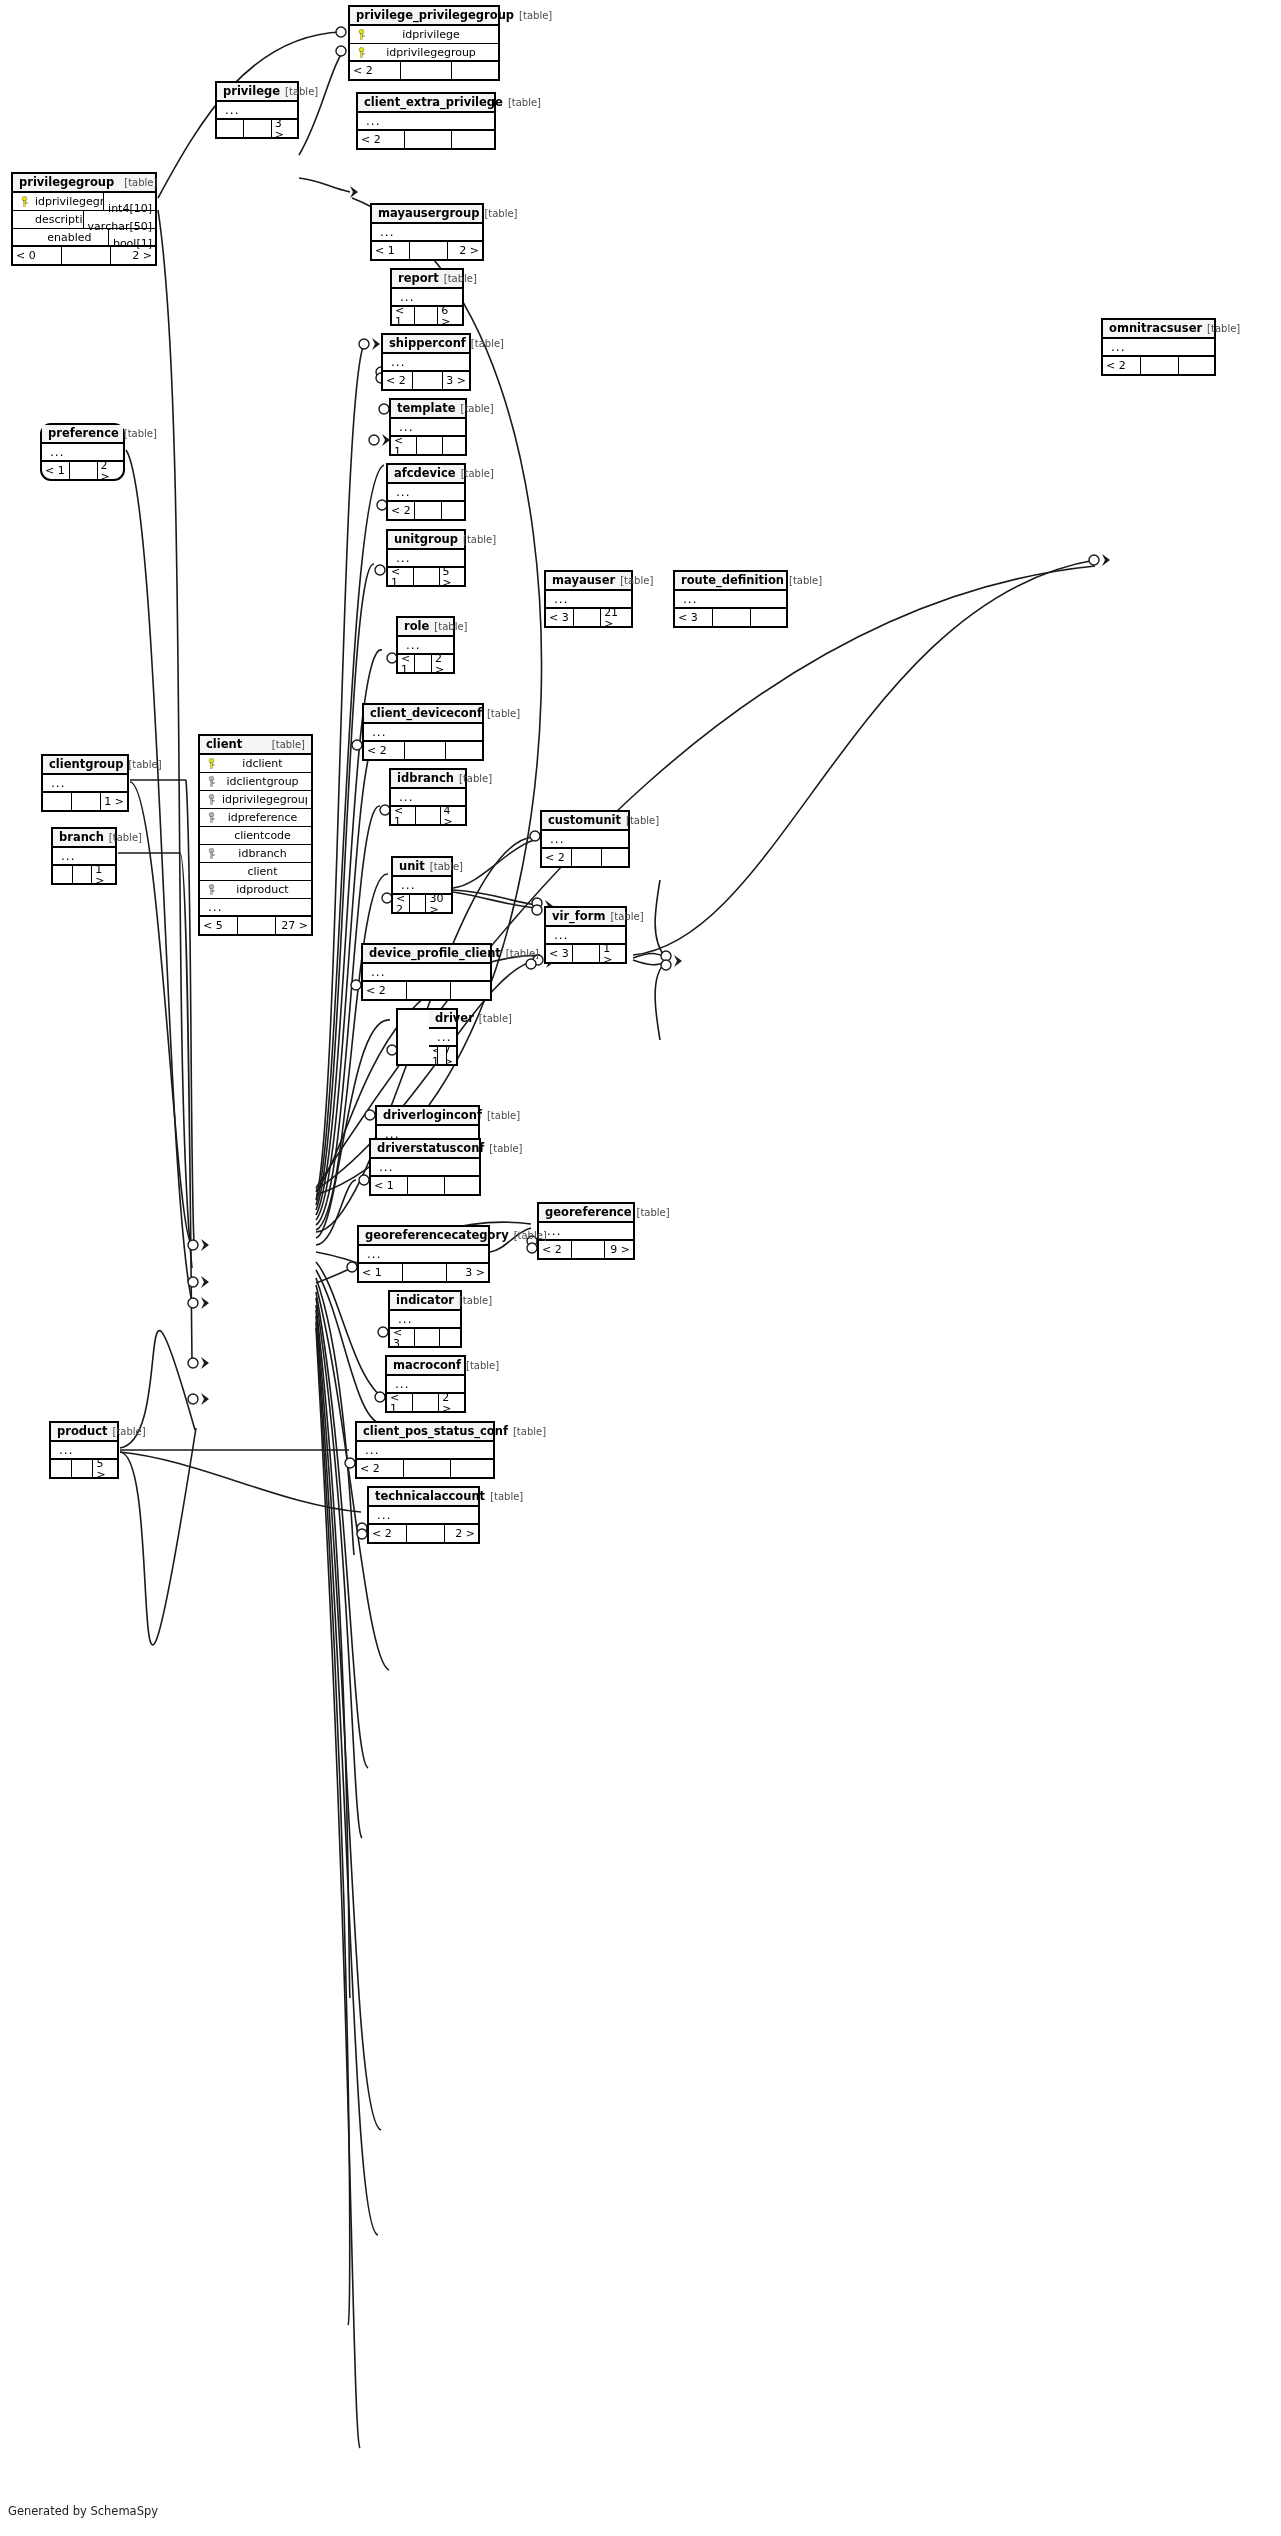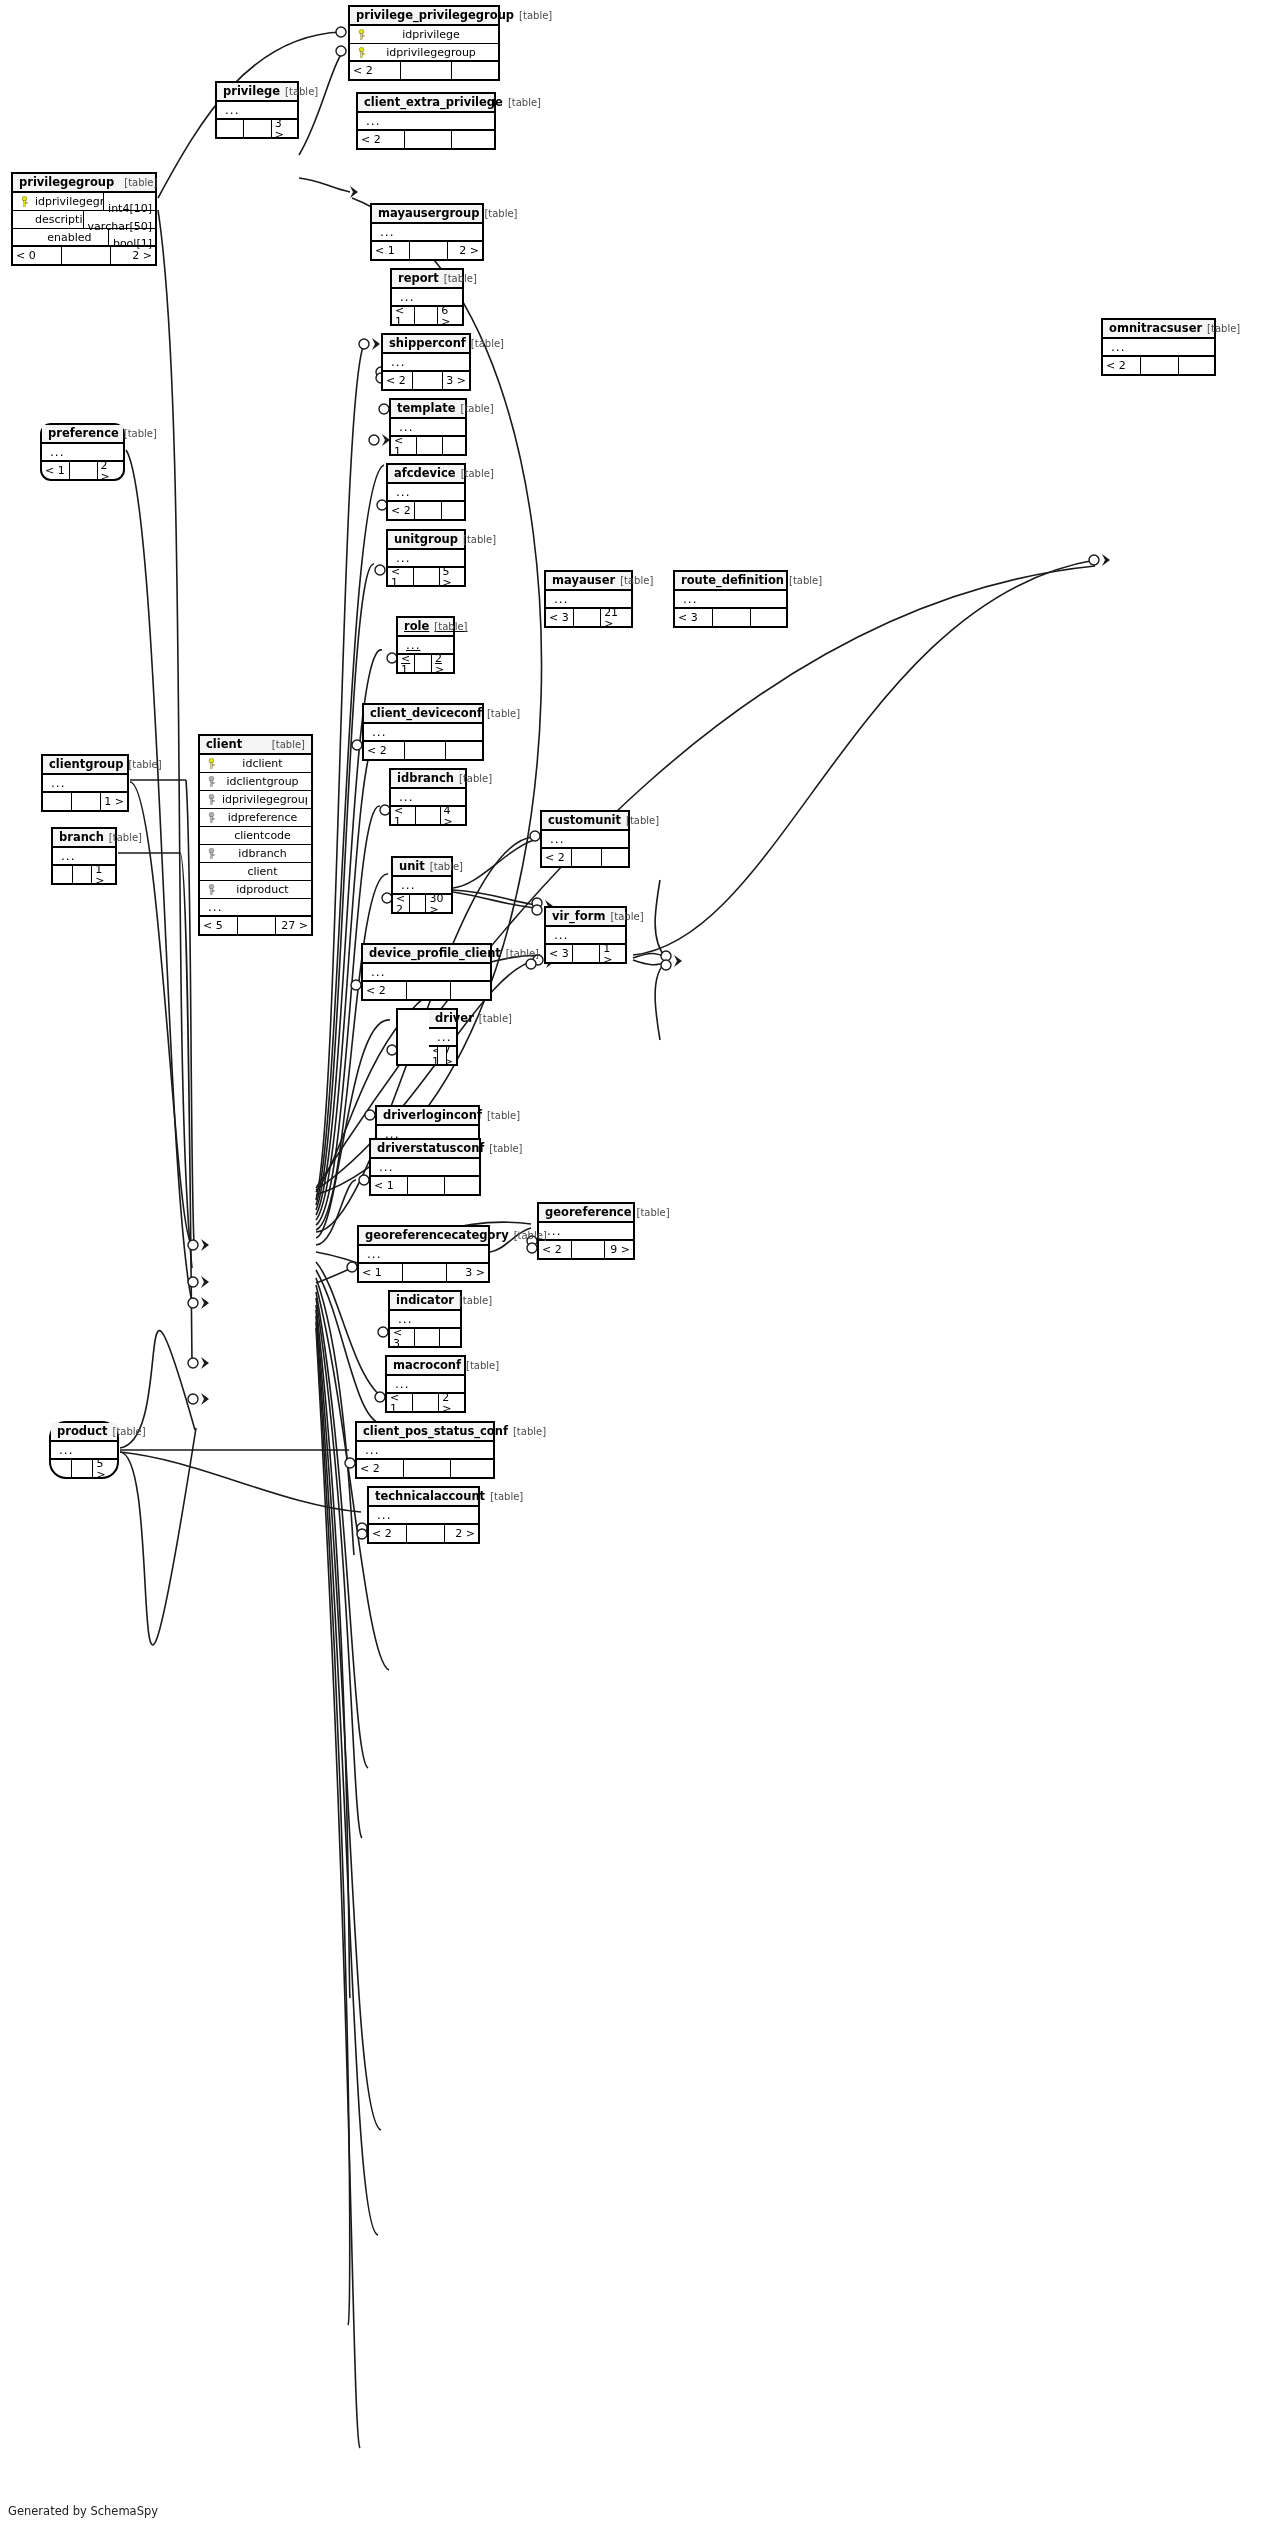--- a/index.html
+++ b/index.html
@@ -526,21 +526,21 @@
           <div class="row last ellipsis">
             <span class="cname leftal">...</span>
           </div>
         </div>
         <div class="foot">
           <span class="fc f1" style="width:38px">&lt; 3</span>
           <span class="fc f2" style="width:38px"></span>
           <span class="fc f3" style="flex:1 1 auto"></span>
         </div>
       </div>
-      <div class="tbl" style="left: 396px; top: 616px; width: 59px; text-decoration: underline;">
+      <div class="tbl" style="left: 396px; top: 616px; width: 59px;">
         <div class="hdr">
           <span class="tname">role</span>
           <span class="ttype">[table]</span>
         </div>
         <div class="rows">
           <div class="row last ellipsis">
             <span class="cname leftal">...</span>
           </div>
         </div>
         <div class="foot">
@@ -882,21 +882,21 @@
           <div class="row last ellipsis">
             <span class="cname leftal">...</span>
           </div>
         </div>
         <div class="foot">
           <span class="fc f1" style="width:27px">&lt; 1</span>
           <span class="fc f2" style="width:27px"></span>
           <span class="fc f3" style="flex:1 1 auto">2 &gt;</span>
         </div>
       </div>
-      <div class="tbl" style="left: 49px; top: 1421px; width: 70px; border-radius: 17px;">
+      <div class="tbl" style="left: 49px; top: 1421px; width: 70px;">
         <div class="hdr">
           <span class="tname">product</span>
           <span class="ttype">[table]</span>
         </div>
         <div class="rows">
           <div class="row last ellipsis">
             <span class="cname leftal">...</span>
           </div>
         </div>
         <div class="foot">

